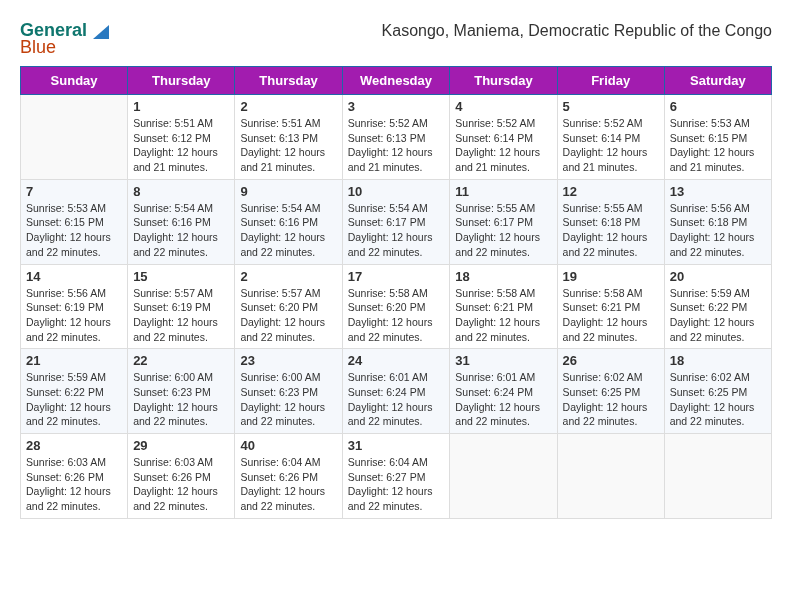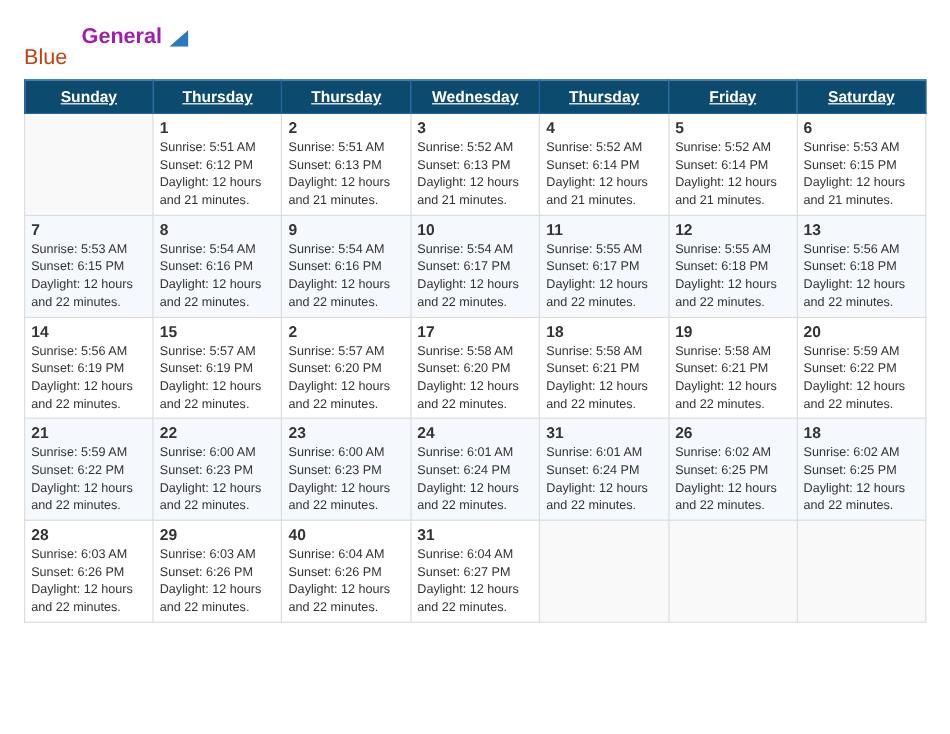--- a/index.html
+++ b/index.html
@@ -37,27 +37,26 @@
       font-size: 16px;
       color: #333;
       margin-top: 2px;
     }
     .calendar {
       width: 100%;
       border-collapse: collapse;
       border: 1px solid #ccc;
     }
     .calendar th {
-      background-color: #0c4a6e;
+      background-color: #a21caf;
       color: #fff;
       text-align: center;
       padding: 6px 4px;
       font-size: 13px;
       border: 1px solid #2065a8;
-      text-decoration: underline;
     }
     .calendar td {
       vertical-align: top;
       padding: 4px 5px;
       border: 1px solid #ddd;
       width: 108px;
       min-height: 80px;
       font-size: 10.5px;
       color: #333;
       background: #fff;
@@ -82,28 +81,29 @@
     .empty-cell {
       background: #f9f9f9 !important;
     }
   </style>
 </head>
 <body>
 
 <div class="header">
   <div class="logo">
     <div class="logo-row">
-      <span style="font-size:18px;font-weight:bold;color:#a21caf;margin-left:48px;">General</span>
+      <span style="font-size:18px;font-weight:bold;color:#0f766e;">General</span>
       <svg width="20" height="18" viewBox="0 0 20 18" style="margin-left:2px;margin-top:-2px;">
         <polygon points="4,18 20,4 20,18" fill="#2979c0"></polygon>
       </svg>
     </div>
     <span style="font-size:18px;font-weight:normal;color:#c2410c;margin-top:-4px;">Blue</span>
   </div>
   <div class="title-area">
+    <div class="subtitle">Kasongo, Maniema, Democratic Republic of the Congo</div>
   </div>
 </div>
 
 <table class="calendar">
   <thead>
     <tr>
     <th>Sunday</th>
         <th>Thursday</th>
         <th>Thursday</th>
         <th>Wednesday</th>

